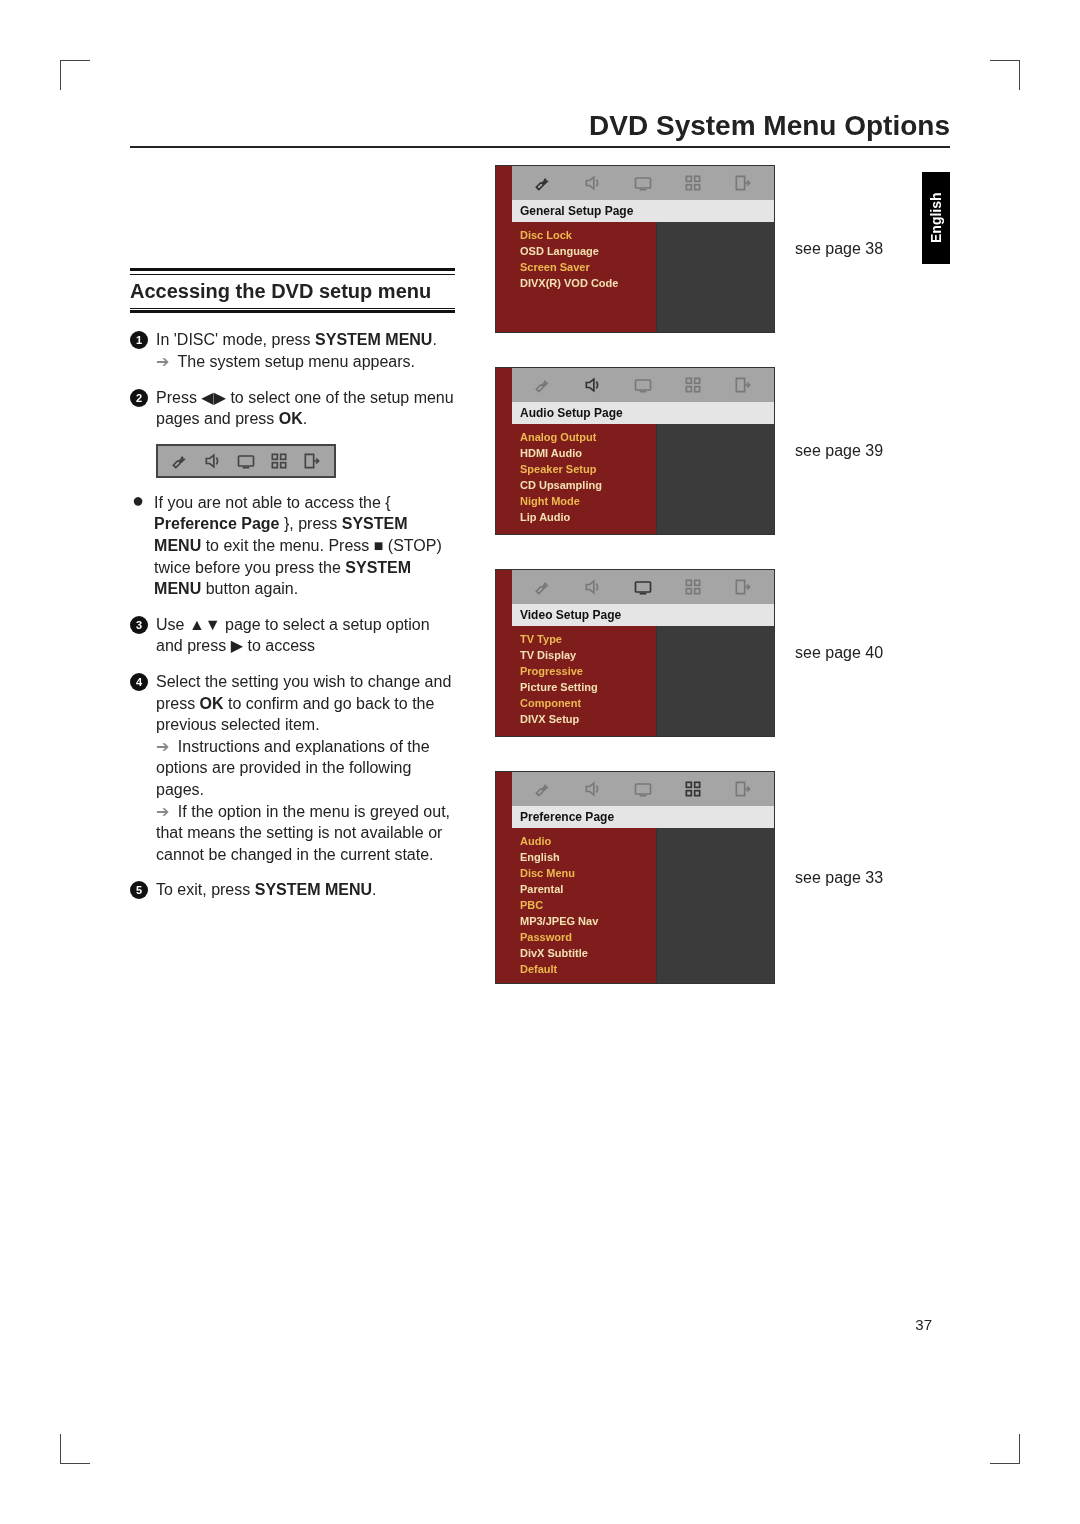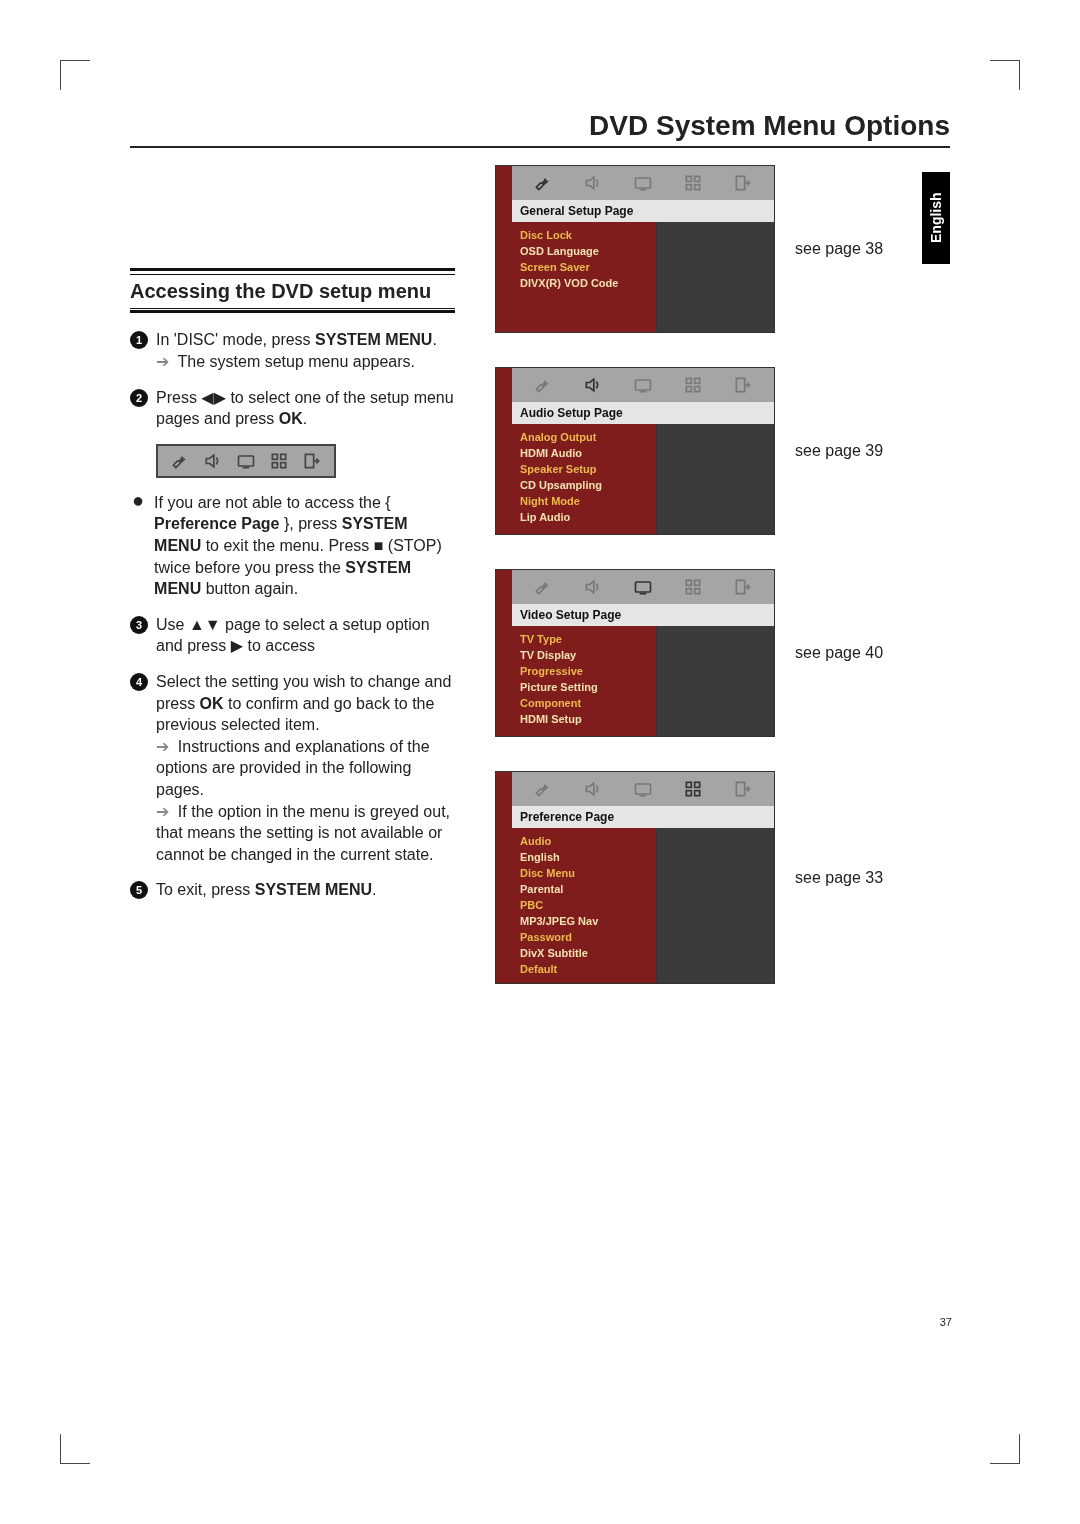--- a/index.html
+++ b/index.html
@@ -154,23 +154,23 @@
     font-weight: bold;
     font-size: 14px;
     display: flex;
     align-items: center;
     justify-content: center;
     writing-mode: vertical-rl;
     transform: rotate(180deg);
   }
   .page-number {
     position: absolute;
-    right: 128px;
+    right: 148px;
     top: 1316px;
-    font-size: 11px;
+    font-size: 15px;
   }
 </style>
 </head>
 <body>
 
 <div class="crop-tl"></div>
 <div class="crop-tr"></div>
 <div class="crop-bl"></div>
 <div class="crop-br"></div>
 
@@ -362,21 +362,21 @@
               </svg>
             </div>
             <div class="menu-header">Video Setup Page</div>
             <div class="menu-body">
               <div class="menu-list">
                 <div>TV Type</div>
                 <div class="alt">TV Display</div>
                 <div>Progressive</div>
                 <div class="alt">Picture Setting</div>
                 <div>Component</div>
-                <div class="alt">HDMI Setup</div>
+                <div class="alt">DIVX Setup</div>
               </div>
               <div class="menu-right-pane"></div>
             </div>
           </div>
           <div class="see-page">see page 40</div>
         </div>
         <div class="menu-row">
           <div class="menu-block">
             <div class="menu-tabs">
               <svg viewBox="0 0 24 24" fill="none" stroke="#555" stroke-width="2">

